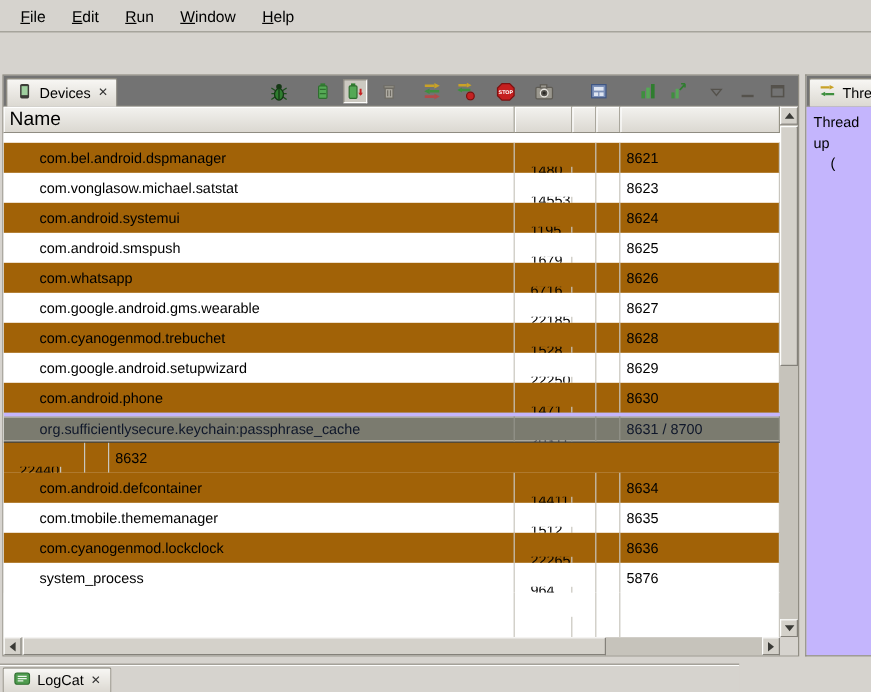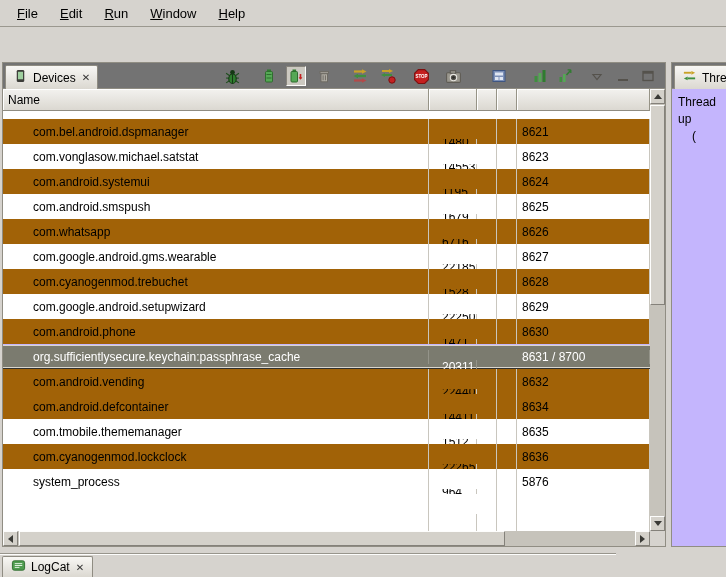--- a/index.html
+++ b/index.html
@@ -28,34 +28,34 @@
   .tab-close { font-size:10px; color:#333; padding-left:1px; cursor:default; }
   
   .ticon { position:absolute; top:3px; width:20px; height:20px;
            display:flex; align-items:center; justify-content:center; }
   .ticon.pressed { background:#ccc9c1; border:1px solid; border-color:#87847c #fdfdfc #fdfdfc #87847c; }
   
   .table-wrap { position:absolute; top:26px; left:0; right:0; bottom:0; background:#fff; }
   .thead { position:absolute; top:0; left:0; right:15px; height:22px; display:flex; }
   .hcell { background:linear-gradient(#f3f2ef,#dbd8d1); border-right:1px solid #969386;
            border-bottom:1px solid #8f8c82; box-shadow:inset 1px 1px 0 #fff;
-           display:flex; align-items:center; padding-left:5px; font-size:12px; }
+           display:flex; align-items:center; padding-left:5px; font-size:16px; }
   .h-name { width:426px; } .h-pid { width:48px; } .h-e { width:20px; } .h-port { flex:1; }
   .tbody { position:absolute; top:22px; left:0; right:15px; bottom:15px; background:#fff;
            display:flex; flex-direction:column; overflow:hidden; }
   .spacer { height:8px; background:#fff; flex:0 0 auto; }
   .trow { height:25px; flex:0 0 25px; display:flex; cursor:default; }
   .trow.odd { background:#a16207; }
   .cell { display:flex; align-items:center; overflow:hidden; white-space:nowrap;
           border-right:1px solid #c9c6be; }
   .c-name { width:426px; padding-left:30px; } .c-pid { width:48px; padding-left:13px;margin-top:20px; }
   .c-e1,.c-e2 { width:20px; } .c-port { flex:1; padding-left:5px; }
-  .trow.selected { background:#7b7b6f; color:#ffffff; border-top:1px solid #c4b5fd;
+  .trow.selected { background:#7b7b6f; color:#0f172a; border-top:3px solid #c4b5fd;
                    border-bottom:1px solid #31312d;
-                   box-shadow:inset 0 1px 0 #d9d6cf, inset 0 -1px 0 #d9d6cf;align-items:center; }
+                   box-shadow:inset 0 1px 0 #d9d6cf, inset 0 -1px 0 #d9d6cf; }
   .trow.selected .cell { border-right-color:#94948a; }
   .filler { flex:1 1 auto; display:flex; background:#fff; }
   
   .vscroll { position:absolute; top:0; right:0; bottom:15px; width:15px; background:#c6c3bb; }
   .hscroll { position:absolute; left:0; right:15px; bottom:0; height:15px; background:#c6c3bb; }
   .sbtn { position:absolute; width:15px; height:15px; background:#d4d1ca; border:1px solid;
           border-color:#fdfdfc #84817a #84817a #fdfdfc; display:flex; align-items:center; justify-content:center; }
   .sb-up { top:0; left:0; } .sb-down { bottom:0; left:0; }
   .sb-left { left:0; top:0; } .sb-right { right:0; top:0; }
   .vthumb { position:absolute; left:0; top:16px; width:15px; height:200px; background:#d4d1ca;
@@ -293,21 +293,20 @@
             <div class="cell c-port">8630</div>
           </div>
           <div class="trow even selected">
             <div class="cell c-name">org.sufficientlysecure.keychain:passphrase_cache</div>
             <div class="cell c-pid">20311</div>
             <div class="cell c-e1"></div>
             <div class="cell c-e2"></div>
             <div class="cell c-port">8631 / 8700</div>
           </div>
           <div class="trow odd">
-            <div class="cell c-name">com.android.vending</div>
             <div class="cell c-pid">22440</div>
             <div class="cell c-e1"></div>
             <div class="cell c-e2"></div>
             <div class="cell c-port">8632</div>
           </div>
           <div class="trow odd">
             <div class="cell c-name">com.android.defcontainer</div>
             <div class="cell c-pid">14411</div>
             <div class="cell c-e1"></div>
             <div class="cell c-e2"></div>

